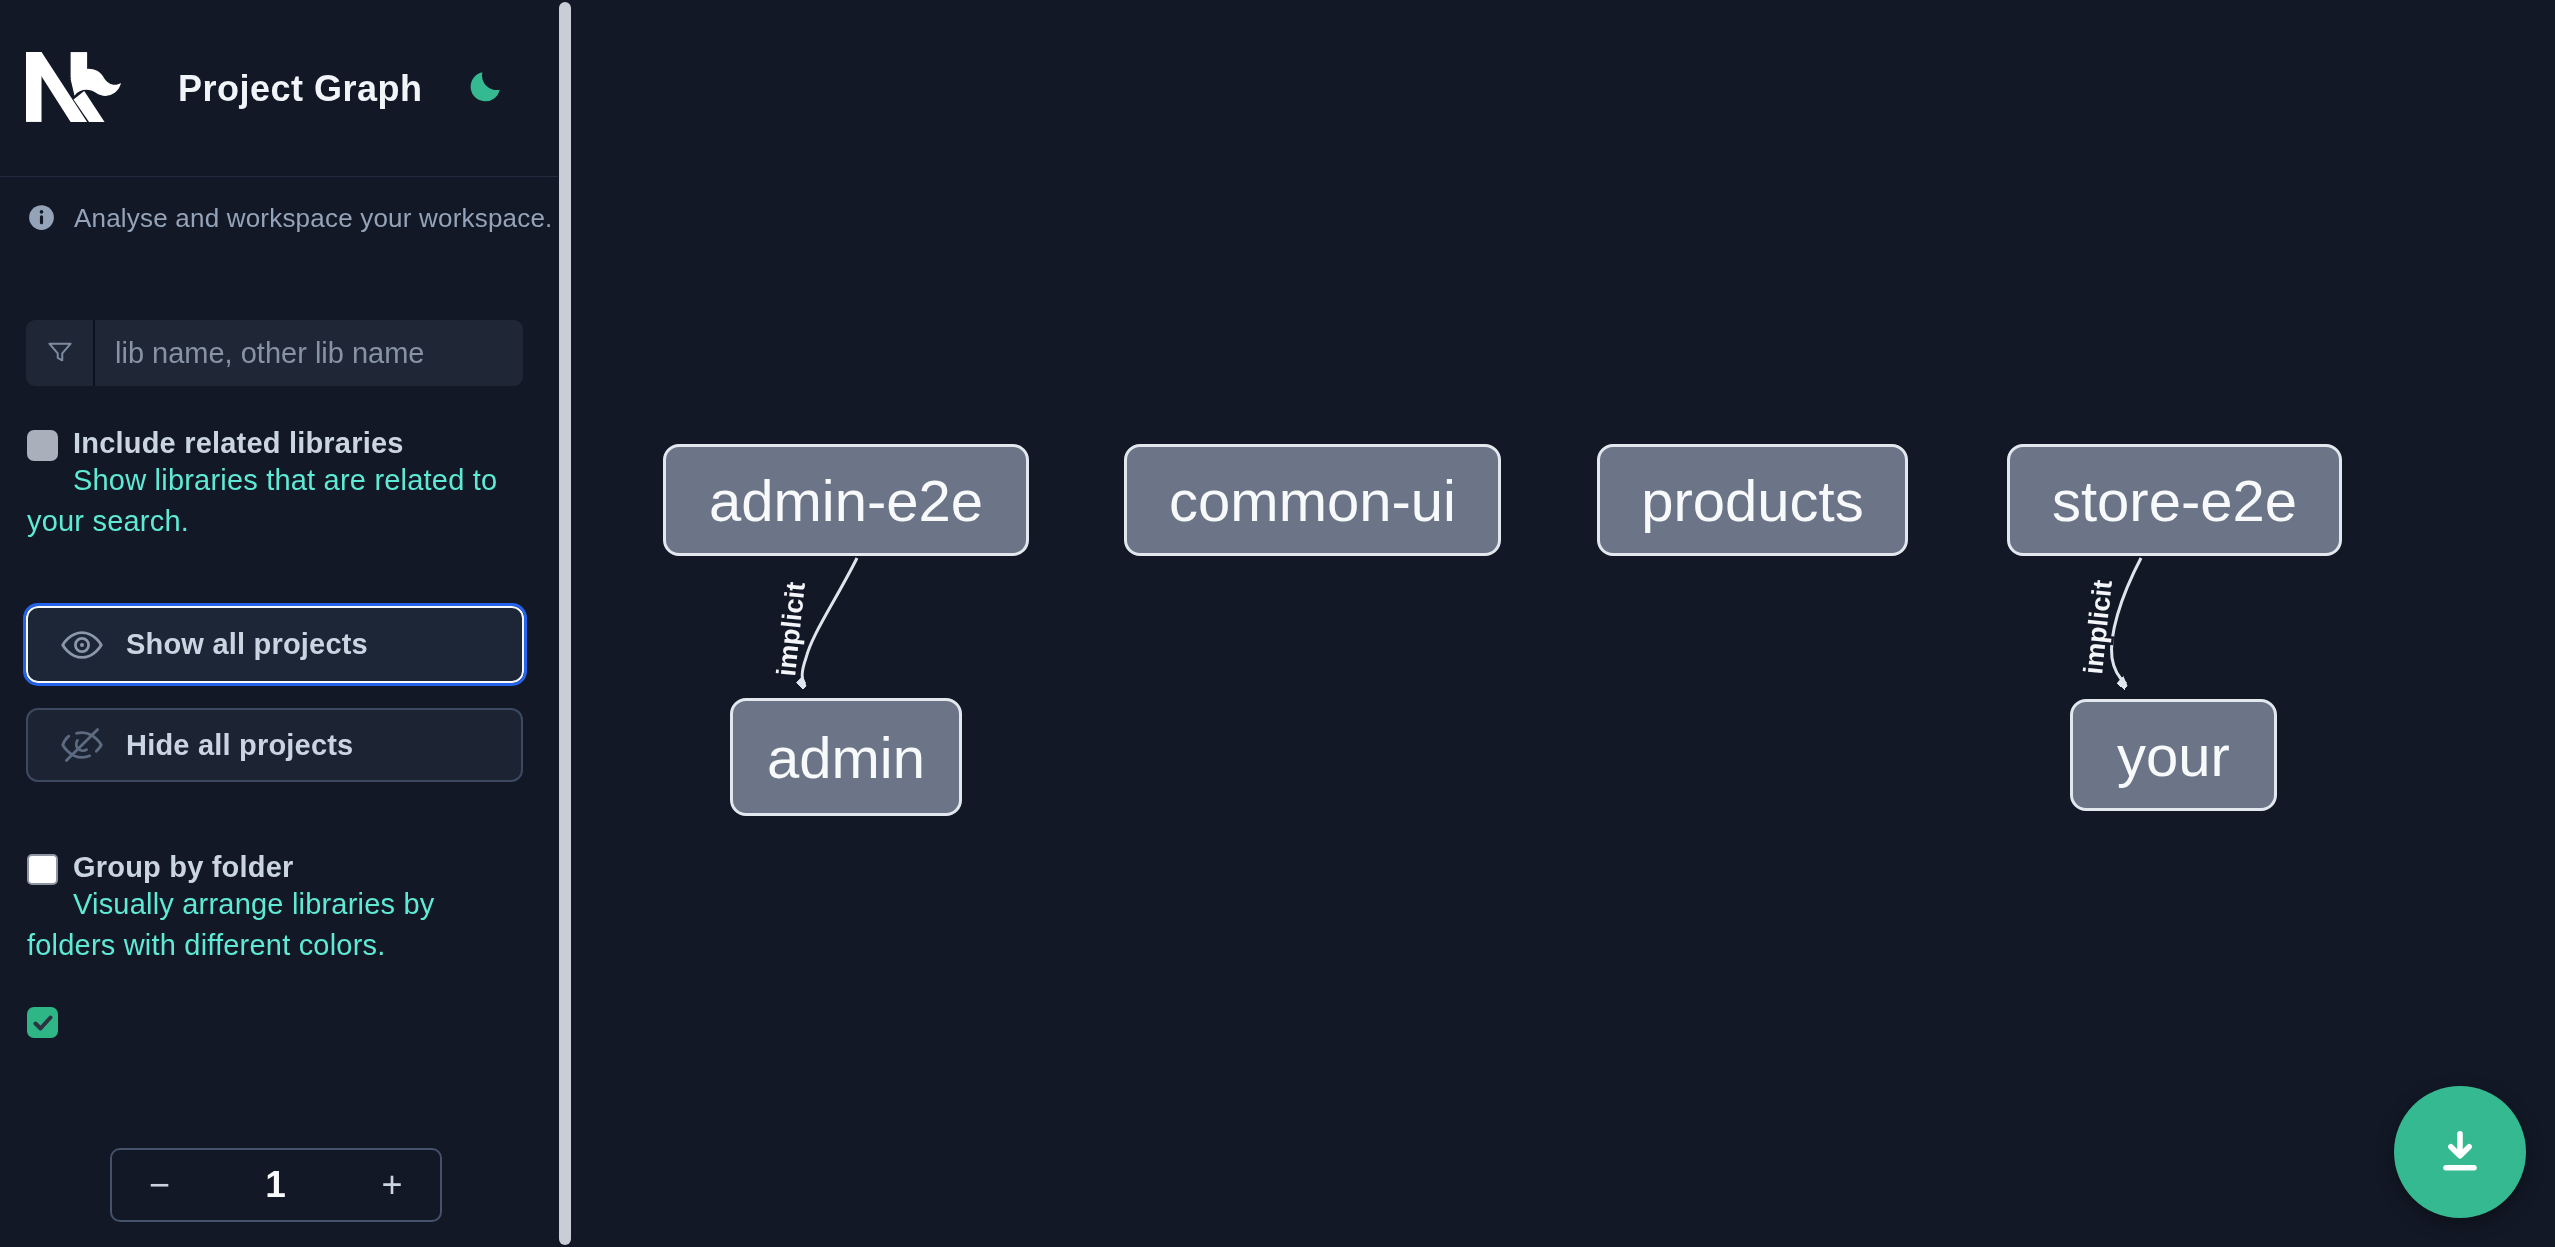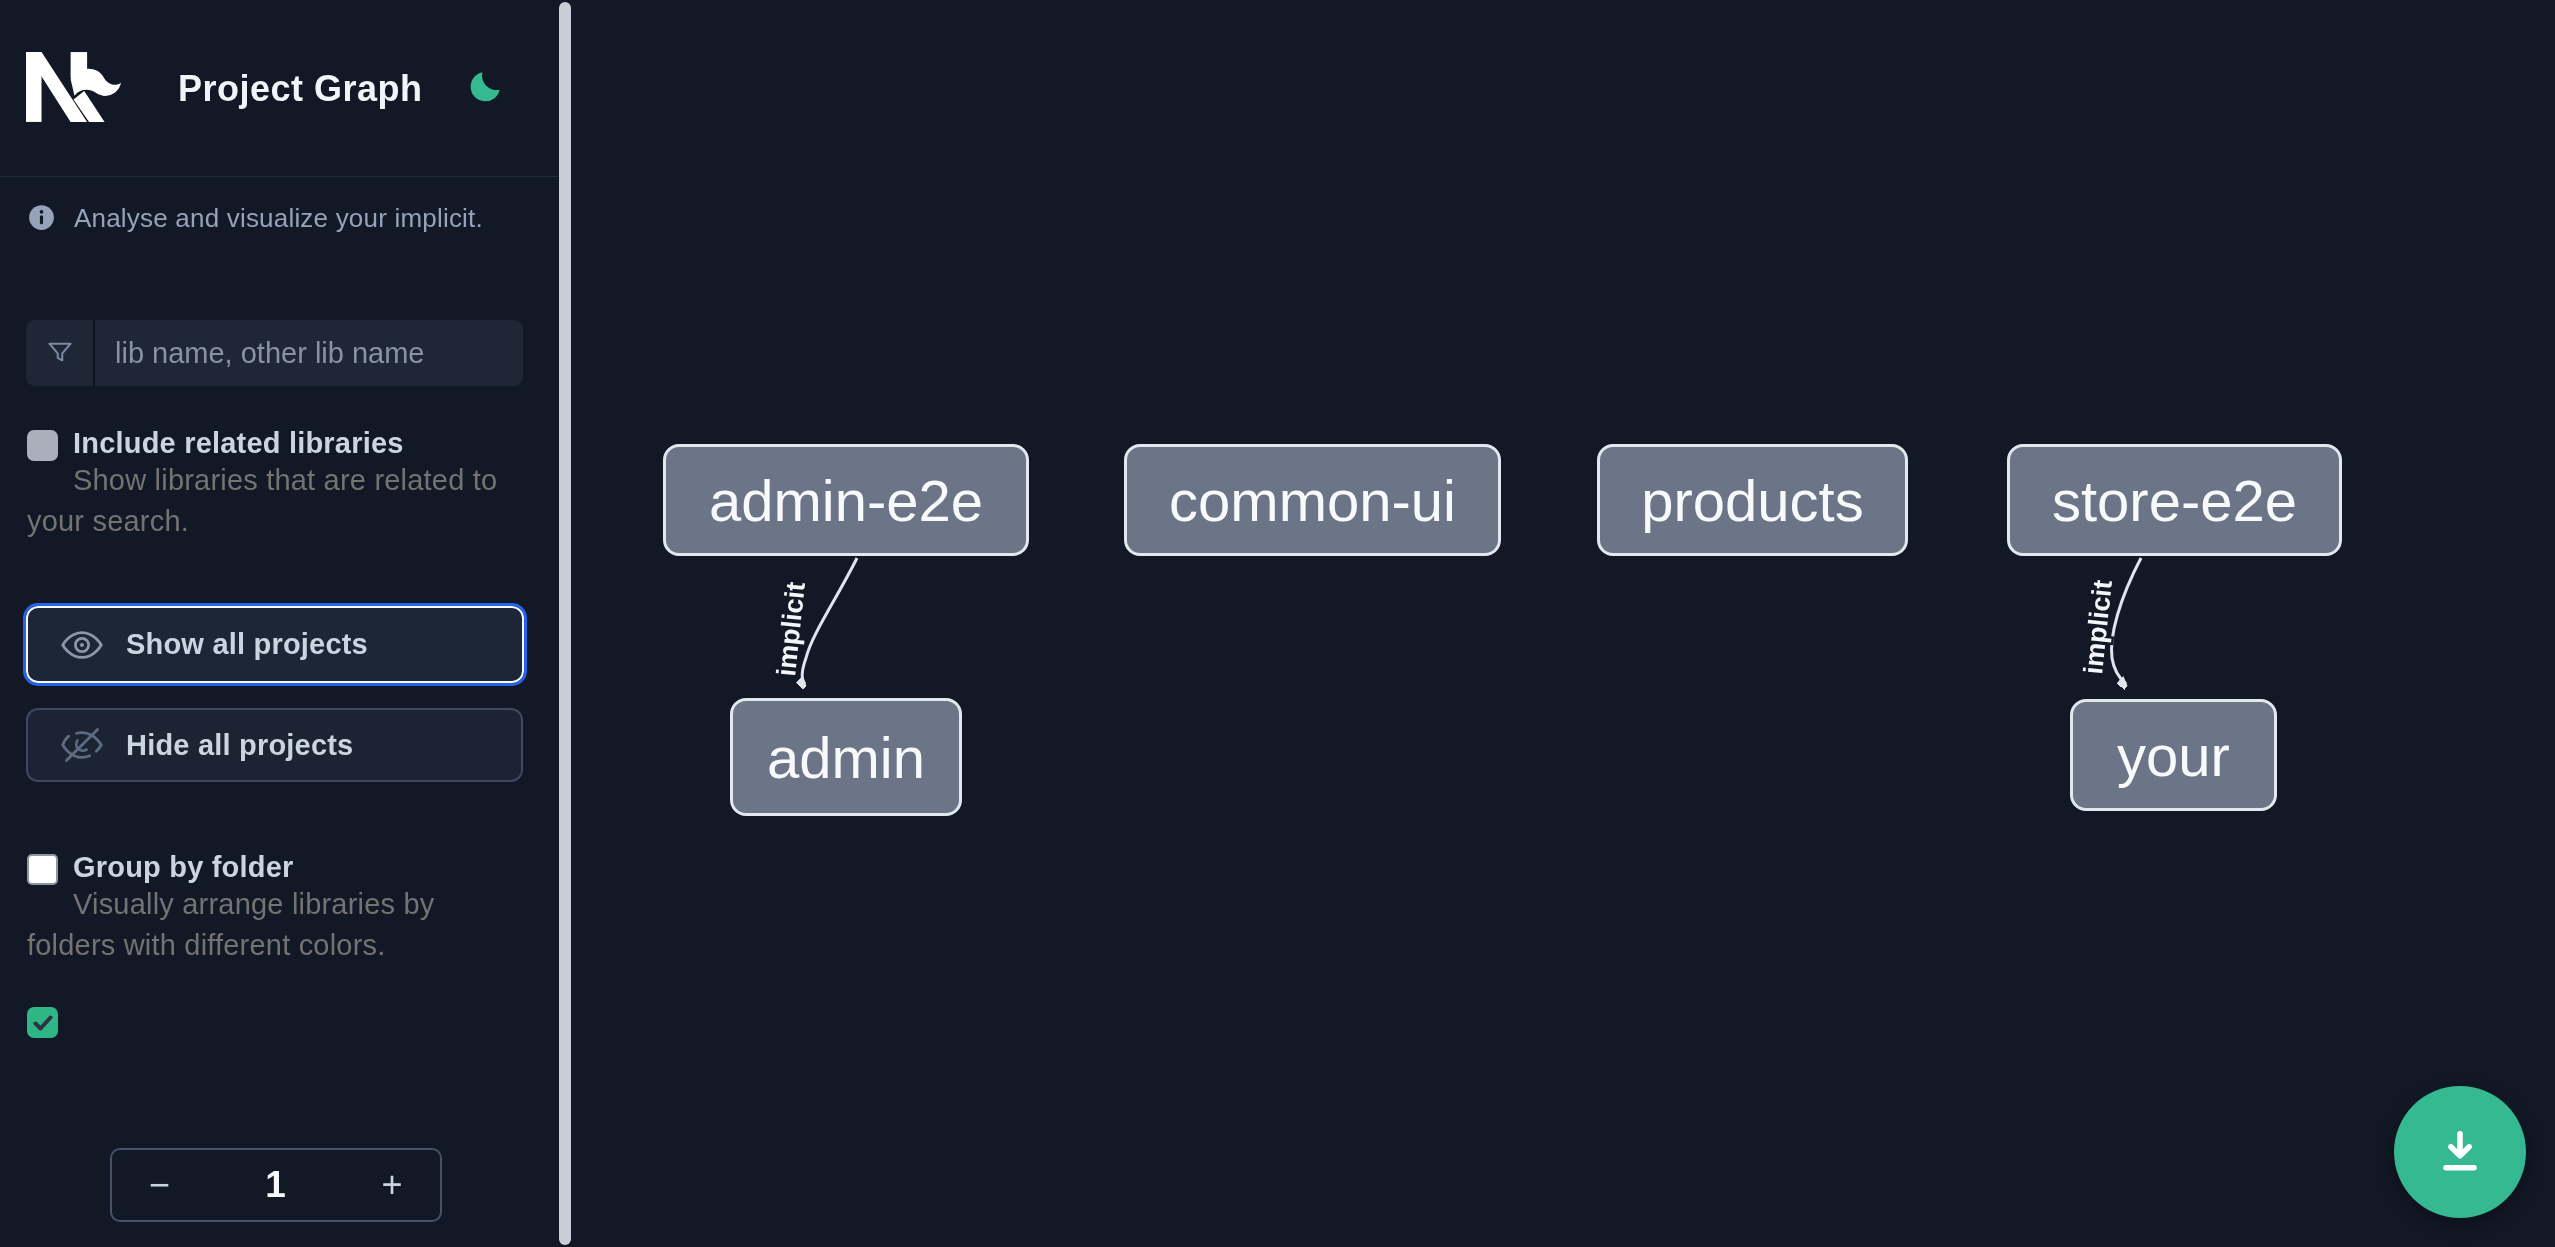--- a/index.html
+++ b/index.html
@@ -56,21 +56,21 @@
   }
   .cb-gray  { background:#a9b0bc; }
   .cb-white { background:#ffffff; border:2px solid #8e96a3; border-radius:5px; }
   .cb-green { background:#2fb686; display:flex; align-items:center; justify-content:center; }
   .toggle-label {
     margin-left:46px; font-size:29px; font-weight:700; color:#cbd5e1; letter-spacing:0.2px;
     display:block;
   }
   .toggle-desc {
     margin-left:46px; margin-top:15px; width:432px;
-    font-size:29px; line-height:41px; color:#737373; letter-spacing:0.2px;
+    font-size:29px; line-height:41px; color:#5eead4; letter-spacing:0.2px;
   }
 
   .sb-button {
     position:absolute; left:26px; display:flex; align-items:center;
     background:#1c2433; border-radius:12px; cursor:pointer;
     padding:0 0 0 32px; font-family:"Liberation Sans", sans-serif;
   }
   .sb-button .btn-label {
     margin-left:22px; font-size:29px; font-weight:700; color:#cbd5e1; letter-spacing:0.2px;
   }
@@ -153,21 +153,21 @@
       </svg>
     </button>
   </div>
 
   <div class="tagline-row">
     <svg width="27" height="27" viewBox="0 0 24 24">
       <circle cx="12" cy="12" r="11" fill="#94a3b8"></circle>
       <circle cx="12" cy="7" r="1.6" fill="#121826"></circle>
       <rect x="10.6" y="10" width="2.8" height="8" rx="1.4" fill="#121826"></rect>
     </svg>
-    <span class="tagline-text">Analyse and visualize your implicit.</span>
+    <span class="tagline-text">Analyse and workspace your workspace.</span>
   </div>
 
   <div class="search-box">
     <div class="search-icon-cell">
       <svg width="32" height="32" viewBox="0 0 24 24" fill="none" stroke="#7d8ba0" stroke-width="1.5" stroke-linejoin="round" stroke-linecap="round">
         <path d="M4 5h16l-6.3 7.3v5.2l-3.4-1.8v-3.4Z"></path>
       </svg>
     </div>
     <input class="search-input" type="text" value="" placeholder="lib name, other lib name" style="">
   </div>

